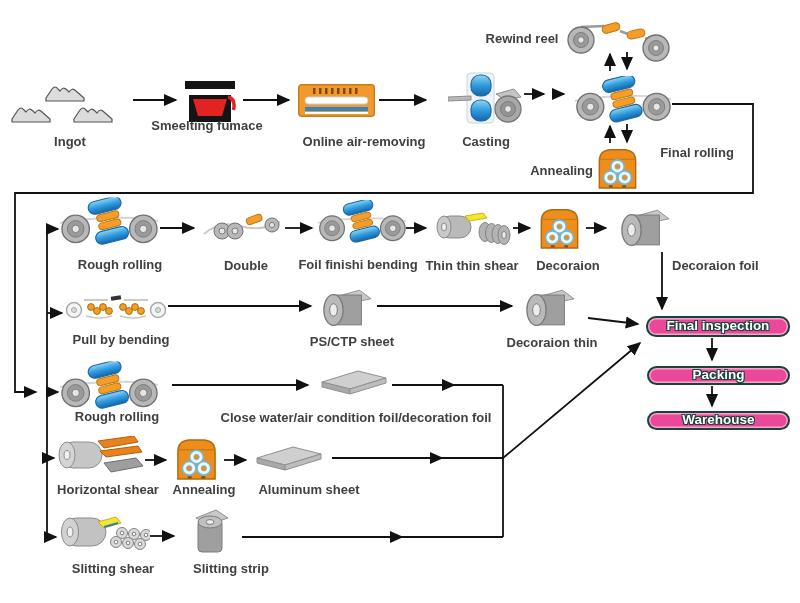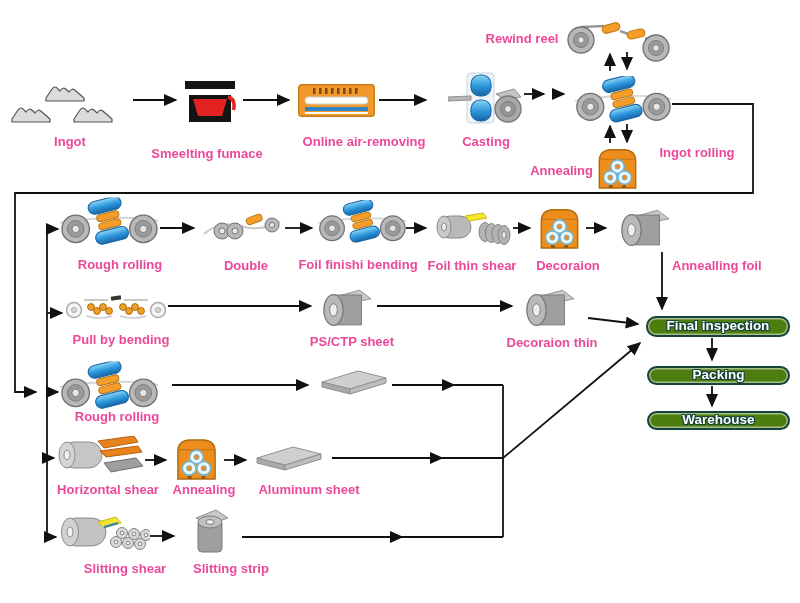--- a/index.html
+++ b/index.html
@@ -1,28 +1,28 @@
 <!DOCTYPE html>
 <html><head>
 <meta charset="utf-8">
 <style>
   html,body{margin:0;padding:0;background:#ffffff;}
   #canvas{
     position:relative;width:800px;height:603px;background:#ffffff;overflow:hidden;
     font-family:"Liberation Sans", sans-serif;
   }
   .lbl{
-    position:absolute;color:#ec4899;font-weight:bold;font-size:13px;
+    position:absolute;color:#404040;font-weight:bold;font-size:13px;
     white-space:nowrap;transform:translateX(-50%);line-height:15px;
   }
   .lbl.left{transform:none;}
   .lbl.right{transform:translateX(-100%);}
   .icon{position:absolute;}
   .pill{
-    position:absolute;background:#4d7c0f;border:2px solid #16443b;border-radius:10px;
+    position:absolute;background:#ec4899;border:2px solid #16443b;border-radius:10px;
     color:#ffffff;font-weight:bold;font-size:13.5px;text-align:center;
     box-shadow:inset 0 0 0 1.5px rgba(255,255,255,.5);
     text-shadow:-1px -1px 0 #16433a,1px -1px 0 #16433a,-1px 1px 0 #16433a,1px 1px 0 #16433a;
     white-space:nowrap;
   }
   #connectors{position:absolute;left:0;top:0;}
   #symbol-defs{position:absolute;width:0;height:0;overflow:hidden;}
 </style>
 </head>
 <body>
@@ -153,21 +153,21 @@
     </g>
   </svg>
   <div class="lbl" style="left:70px;top:134px">Ingot</div>
 
   <svg class="icon" style="left:183px;top:80px" width="54" height="44" viewBox="0 0 54 44">
     <rect x="2" y="1" width="50" height="8" fill="#141414"></rect>
     <rect x="6" y="15" width="42" height="27" fill="#141414"></rect>
     <polygon points="10,19 44,19 39,36 15,36" fill="#e32222"></polygon>
     <path d="M45,17 q8,2 5.5,13" stroke="#e32222" stroke-width="3.5" fill="none"></path>
   </svg>
-  <div class="lbl" style="left:207px;top:146px">Smeelting fumace</div>
+  <div class="lbl" style="left:207px;top:118px">Smeelting fumace</div>
 
   <svg class="icon" style="left:298px;top:84px" width="77" height="33" viewBox="0 0 77 33">
     <rect x="0.7" y="0.7" width="75.6" height="31.6" rx="3" fill="#f2992e" stroke="#c77d17" stroke-width="1.4"></rect>
     <g fill="#7a4a08">
       <rect x="15" y="4" width="2.5" height="6"></rect>
         <rect x="21" y="4" width="2.5" height="6"></rect>
       <rect x="27" y="4" width="2.5" height="6"></rect>
         <rect x="33" y="4" width="2.5" height="6"></rect>
       <rect x="39" y="4" width="2.5" height="6"></rect>
         <rect x="45" y="4" width="2.5" height="6"></rect>
@@ -205,21 +205,21 @@
         <rect x="61" y="14" width="18" height="8" rx="4" fill="#f59d28" stroke="#b97713"></rect>
       </g>
     <circle cx="90" cy="32" r="13" fill="#b8b8b8" stroke="#707070" stroke-width="1.3"></circle>
     <circle cx="90" cy="32" r="7.5" fill="#9a9a9a" stroke="#7d7d7d"></circle>
     <circle cx="90" cy="32" r="3.2" fill="#e6e6e6" stroke="#7d7d7d"></circle>
   </svg>
 
   <svg class="icon" style="left:574px;top:76px" width="98" height="50" viewBox="0 0 100 52">
       <use href="#sym-mill"></use>
     </svg>
-  <div class="lbl" style="left:697px;top:145px">Ingot rolling</div>
+  <div class="lbl" style="left:697px;top:145px">Final rolling</div>
 
   <svg class="icon" style="left:596px;top:146px" width="43" height="44" viewBox="0 0 44 46">
       <use href="#sym-furnace"></use>
     </svg>
   <div class="lbl right" style="left:593px;top:163px">Annealing</div>
 
   <svg class="icon" style="left:60px;top:197px" width="98" height="52" viewBox="0 0 100 52">
       <use href="#sym-mill"></use>
     </svg>
   <div class="lbl" style="left:120px;top:257px">Rough rolling</div>
@@ -247,31 +247,31 @@
     <rect x="6" y="8" width="32" height="22" rx="11" fill="#b9b9b9" stroke="#8a8a8a"></rect>
     <ellipse cx="11" cy="19" rx="7" ry="11" fill="#c9c9c9" stroke="#8a8a8a"></ellipse>
     <ellipse cx="11" cy="19" rx="2.5" ry="4" fill="#eeeeee" stroke="#8a8a8a"></ellipse>
     <polygon points="32,8 50,5 54,10 36,13" fill="#f6e52e" stroke="#c9b80e"></polygon>
     <ellipse cx="52" cy="24" rx="6" ry="9.5" fill="#b3b3b3" stroke="#848484"></ellipse>
     <ellipse cx="58.5" cy="25" rx="6" ry="9.5" fill="#b3b3b3" stroke="#848484"></ellipse>
     <ellipse cx="65" cy="26" rx="6" ry="9.5" fill="#b3b3b3" stroke="#848484"></ellipse>
     <ellipse cx="71" cy="27" rx="6" ry="9.5" fill="#b3b3b3" stroke="#848484"></ellipse>
     <ellipse cx="71" cy="27" rx="2.2" ry="3.6" fill="#e9e9e9" stroke="#848484"></ellipse>
   </svg>
-  <div class="lbl" style="left:472px;top:258px">Foil thin shear</div>
+  <div class="lbl" style="left:472px;top:258px">Thin thin shear</div>
 
   <svg class="icon" style="left:538px;top:206px" width="43" height="44" viewBox="0 0 44 46">
       <use href="#sym-furnace"></use>
     </svg>
   <div class="lbl" style="left:568px;top:258px">Decoraion</div>
 
   <svg class="icon" style="left:618px;top:206px" width="52" height="45" viewBox="0 0 54 46">
       <use href="#sym-roll"></use>
     </svg>
-  <div class="lbl left" style="left:672px;top:258px">Annealling foil</div>
+  <div class="lbl left" style="left:672px;top:258px">Decoraion foil</div>
 
   <svg class="icon" style="left:66px;top:288px" width="100" height="40" viewBox="0 0 100 40">
     <path d="M18,12 H42 M58,12 H82" stroke="#c9c9c9" stroke-width="2"></path>
     <g transform="rotate(-8 50 10)">
         <rect x="45" y="8" width="10" height="4" fill="#333"></rect>
       </g>
     <circle cx="8" cy="22" r="7.5" fill="#f4f4f4" stroke="#a9a9a9" stroke-width="1.4"></circle>
     <circle cx="8" cy="22" r="2.5" fill="#d9d9d9" stroke="#a9a9a9"></circle>
     <circle cx="92" cy="22" r="7.5" fill="#f4f4f4" stroke="#a9a9a9" stroke-width="1.4"></circle>
     <circle cx="92" cy="22" r="2.5" fill="#d9d9d9" stroke="#a9a9a9"></circle>
@@ -300,20 +300,21 @@
   <div class="lbl" style="left:552px;top:335px">Decoraion thin</div>
 
   <svg class="icon" style="left:60px;top:361px" width="98" height="52" viewBox="0 0 100 52">
       <use href="#sym-mill"></use>
     </svg>
   <div class="lbl" style="left:117px;top:409px">Rough rolling</div>
 
   <svg class="icon" style="left:318px;top:368px" width="72" height="30" viewBox="0 0 72 30">
       <use href="#sym-sheet"></use>
     </svg>
+  <div class="lbl" style="left:356px;top:410px">Close water/air condition foil/decoration foil</div>
 
   <svg class="icon" style="left:56px;top:436px" width="90" height="44" viewBox="0 0 90 44">
     <rect x="4" y="6" width="42" height="26" rx="13" fill="#c6c6c6" stroke="#8f8f8f"></rect>
     <ellipse cx="11" cy="19" rx="8" ry="13" fill="#d4d4d4" stroke="#8f8f8f"></ellipse>
     <ellipse cx="11" cy="19" rx="3" ry="4.5" fill="#f0f0f0" stroke="#8f8f8f"></ellipse>
     <polygon points="42,5 78,0 82,6 48,12" fill="#e8821c" stroke="#b35f0d"></polygon>
     <polygon points="44,15 82,10 86,16 50,21" fill="#e8821c" stroke="#b35f0d"></polygon>
     <polygon points="48,27 80,22 87,30 55,36" fill="#9e9e9e" stroke="#6f6f6f"></polygon>
   </svg>
   <div class="lbl" style="left:108px;top:482px">Horizontal shear</div>
@@ -344,21 +345,21 @@
     </g>
     <g fill="#ffffff" stroke="#838383">
       <circle cx="64" cy="23" r="1.8"></circle>
         <circle cx="76" cy="24" r="1.8"></circle>
         <circle cx="88" cy="25" r="1.8"></circle>
       <circle cx="58" cy="32" r="1.8"></circle>
         <circle cx="70" cy="33" r="1.8"></circle>
         <circle cx="82" cy="34" r="1.8"></circle>
     </g>
   </svg>
-  <div class="lbl" style="left:125px;top:561px">Slitting shear</div>
+  <div class="lbl" style="left:113px;top:561px">Slitting shear</div>
 
   <svg class="icon" style="left:190px;top:508px" width="42" height="48" viewBox="0 0 42 48">
     <polygon points="6,10 26,2 38,10 20,16" fill="#c9c9c9" stroke="#8f8f8f"></polygon>
     <rect x="8" y="12" width="24" height="32" rx="4" fill="#9f9f9f" stroke="#7a7a7a"></rect>
     <ellipse cx="20" cy="14" rx="12" ry="6" fill="#c0c0c0" stroke="#7a7a7a"></ellipse>
     <ellipse cx="20" cy="14" rx="4" ry="2.4" fill="#eeeeee" stroke="#7a7a7a"></ellipse>
   </svg>
   <div class="lbl" style="left:231px;top:561px">Slitting strip</div>
 
   <div class="pill" style="left:646px;top:316px;width:140px;height:17px;line-height:16px">Final inspection</div>

